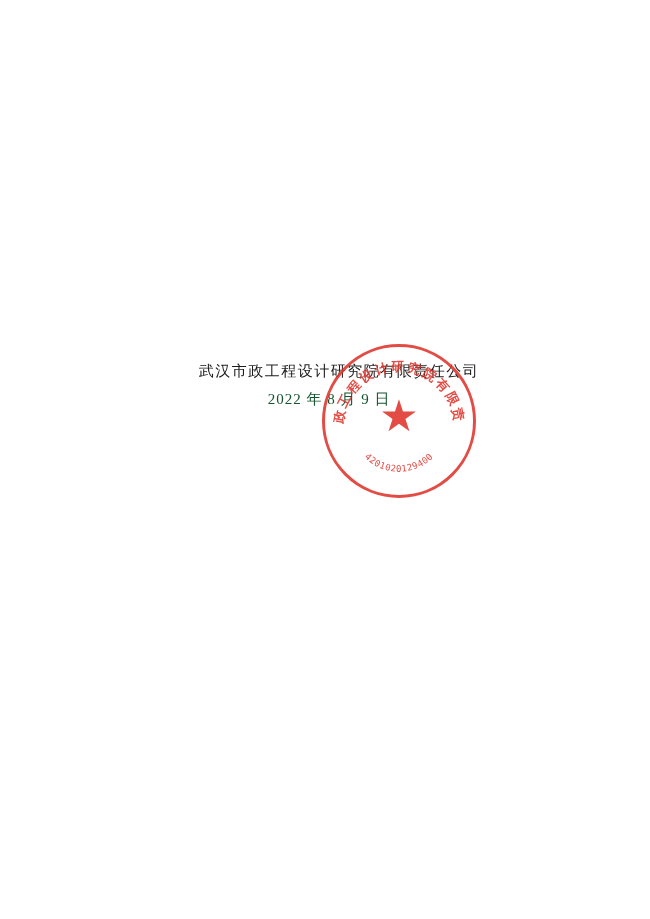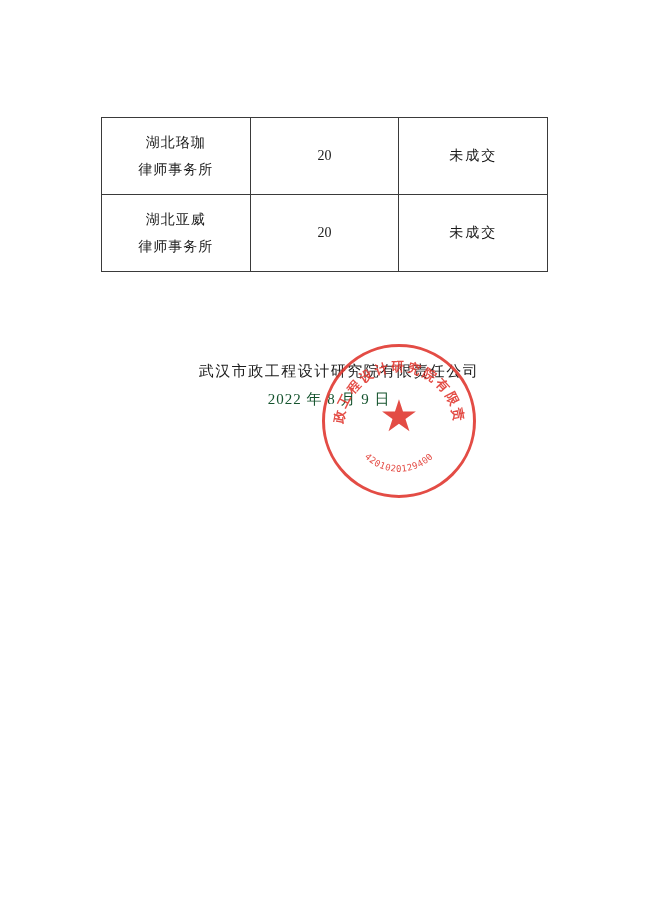--- a/index.html
+++ b/index.html
@@ -132,40 +132,20 @@
     font-family: "DejaVu Sans Mono", monospace;
     font-size: 9px;
     letter-spacing: 0.5px;
   }
 </style>
 </head>
 <body>
 
 <div class="page">
 
-  <table class="doc-table">
-    <tbody>
-      <tr>
-        <td class="firm-cell">
-          <span class="firm-line">湖北珞珈</span>
-          <span class="firm-line">律师事务所</span>
-        </td>
-        <td class="score-cell">20</td>
-        <td class="result-cell">未成交</td>
-      </tr>
-      <tr>
-        <td class="firm-cell">
-          <span class="firm-line">湖北亚威</span>
-          <span class="firm-line">律师事务所</span>
-        </td>
-        <td class="score-cell">20</td>
-        <td class="result-cell">未成交</td>
-      </tr>
-    </tbody>
-  </table>
 
   <div class="sign-block">
     <p class="sign-company">武汉市政工程设计研究院有限责任公司</p>
     <p class="sign-date">2022 年 8 月 9 日</p>
   </div>
 
   <div class="seal">
     <div class="seal-inner">
       <svg class="seal-arc" viewBox="0 0 148 148">
         <defs>

